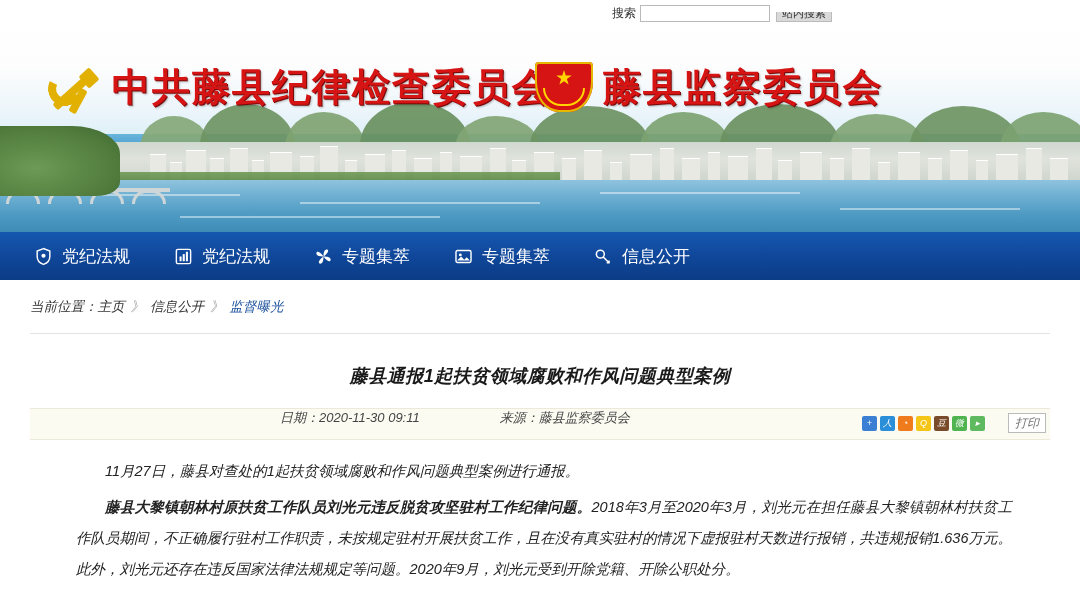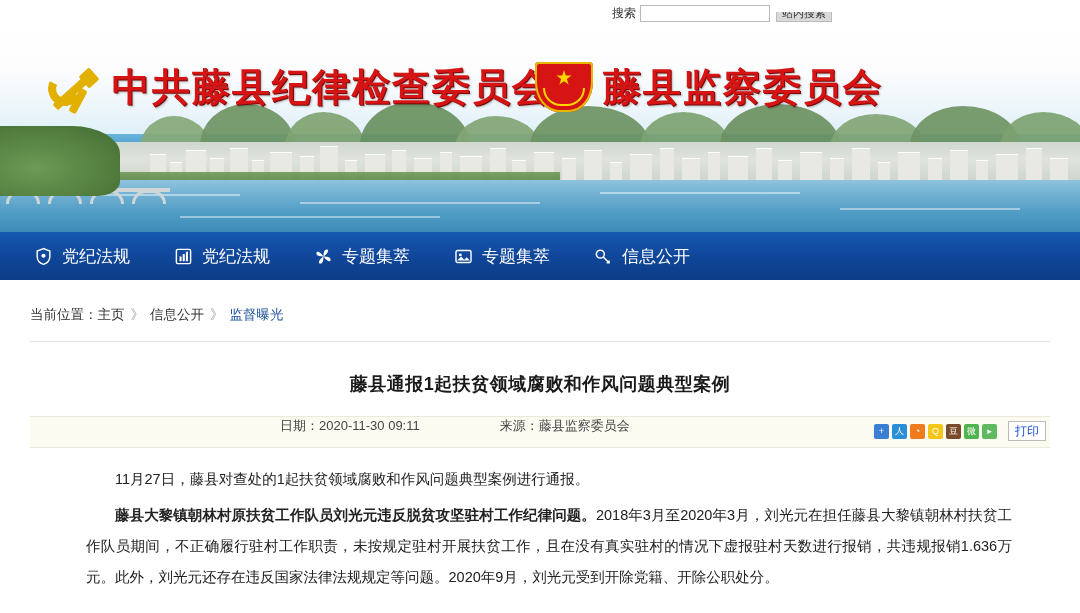--- a/index.html
+++ b/index.html
@@ -176,21 +176,21 @@
     display: flex; align-items: center; gap: 9px;
     padding: 0 22px;
     font-size: 17px; color: #ffffff; white-space: nowrap;
     cursor: pointer;
   }
   .nav-item:first-child { padding-left: 34px; }
   .nav-ico { width: 19px; height: 19px; display: inline-block; position: relative; }
   .nav-ico svg { display: block; }
 
   
-  .content { background: #fff; padding: 8px 30px; }
+  .content { background: #fff; padding: 0 30px; font-style: italic; }
   .breadcrumb {
     height: 54px; display: flex; align-items: center;
     font-size: 13.5px; color: #333; border-bottom: 1px solid #e3e3e3;
   }
   .breadcrumb a { color: #333; text-decoration: none; }
   .breadcrumb .sep { color: #999; margin: 0 6px; }
   .breadcrumb .cur { color: #1a4f9c; }
 
   .article-title {
     text-align: center;
@@ -212,32 +212,32 @@
   .meta-bar .date { margin-right: 32px; }
   .share {
     position: absolute; right: 4px; top: 4px;
     display: flex; align-items: center; gap: 3px;
   }
   .share .s {
     width: 15px; height: 15px; border-radius: 2px; display: inline-block;
     font-size: 9px; color: #fff; text-align: center; line-height: 15px;
   }
   .share .print {
-    margin-left: 8px; border: 1px solid #bbb; background: #fff;
-    font-size: 12px; color: #1d4ed8; padding: 1px 6px; line-height: 16px;
+    margin-left: 20px; border: 1px solid #bbb; background: #fff;
+    font-size: 12px; color: #737373; padding: 1px 6px; line-height: 16px;
   }
 
   .body-text {
     padding: 16px 38px 0 38px;
     font-size: 14.5px;
     line-height: 31px;
     color: #222;
     text-align: justify;
   }
-  .body-text p { margin: 0 0 5px 18px; text-indent: 2em; }
+  .body-text p { margin: 0 0 5px 8px; text-indent: 2em; }
   .body-text b { font-weight: bold; }
 </style>
 </head>
 <body>
 
 <div class="searchstrip">
   <span class="lbl">搜索</span>
   <input class="box" type="text" placeholder="" style="">
   <div class="btn">站内搜索</div>
   <div class="whitepatch"></div>

